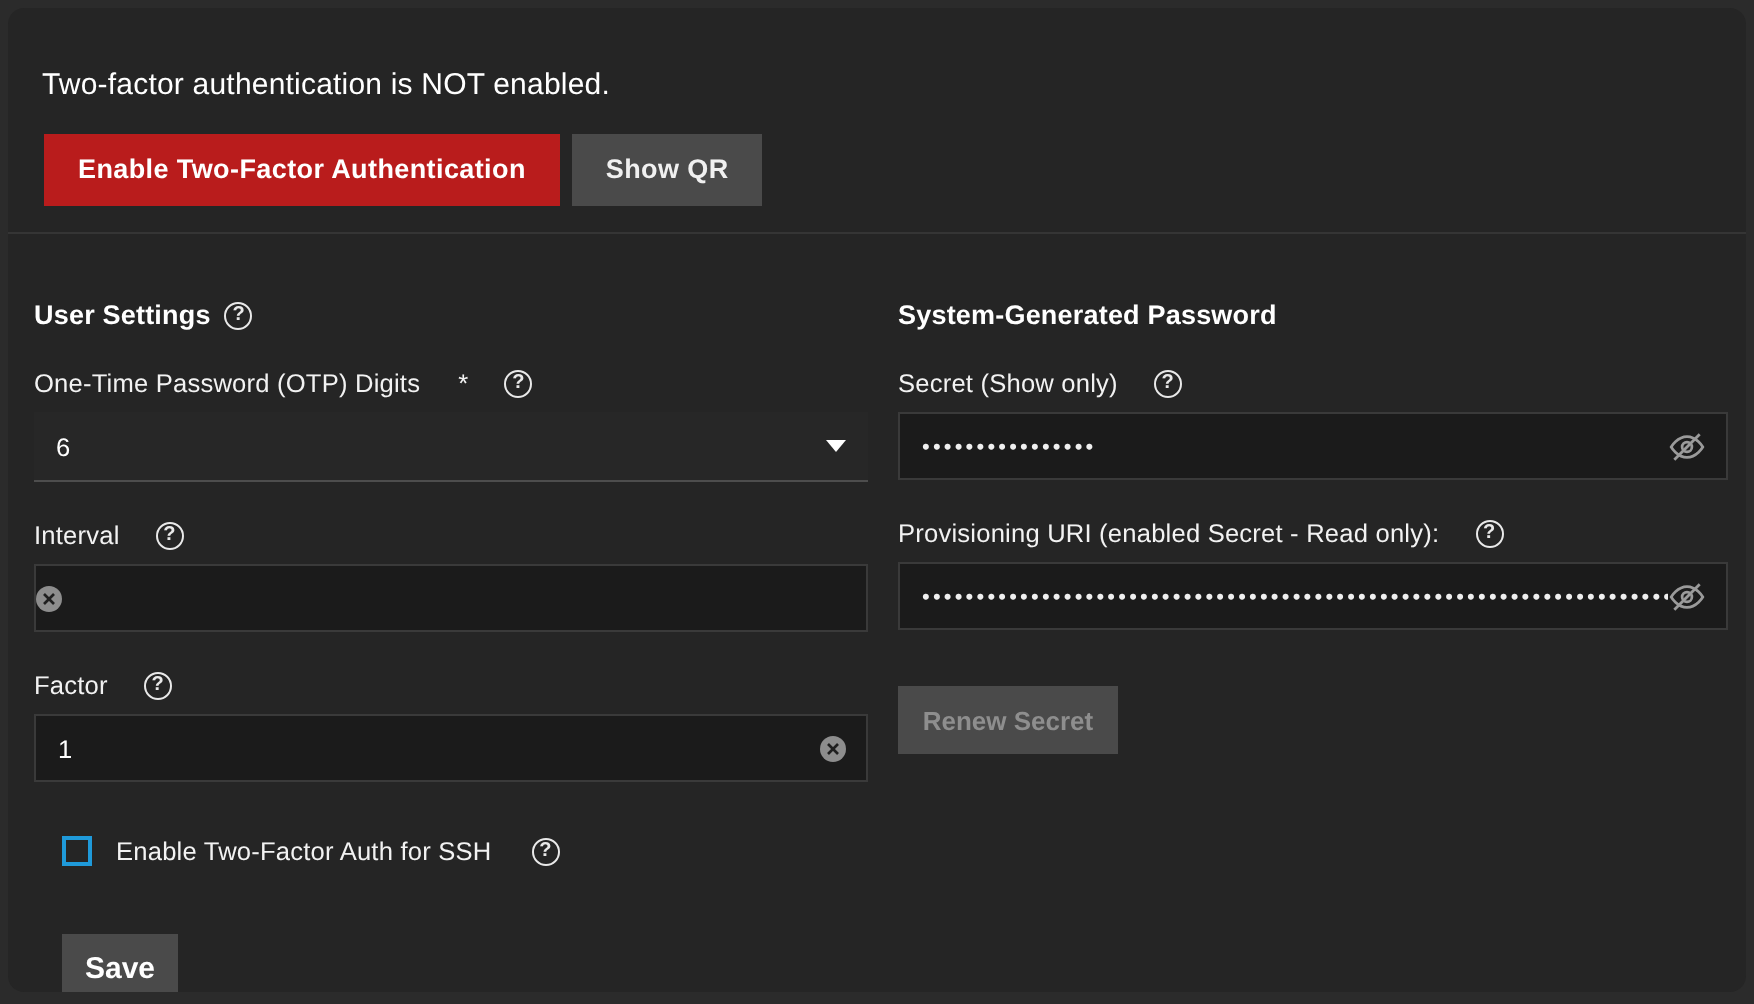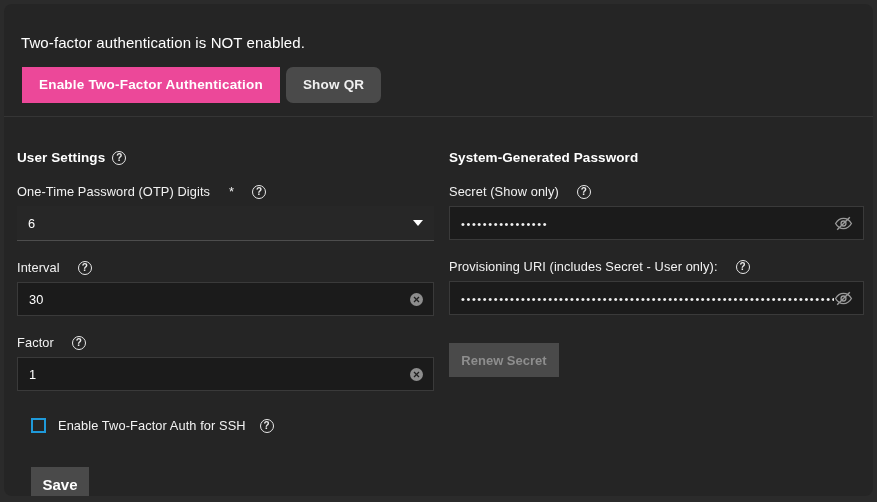--- a/index.html
+++ b/index.html
@@ -59,28 +59,27 @@
     font-size: 13.5px;
     font-weight: bold;
     cursor: pointer;
     height: 36px;
     padding: 0 17px;
     line-height: 36px;
     letter-spacing: 0.2px;
   }
 
   .btn-primary {
-    background: #ec4899;
+    background: #b91c1c;
     color: #ffffff;
   }
 
   .btn-grey {
     background: #4a4a4a;
     color: #f0f0f0;
-    border-radius: 7px;
   }
 
   
   .body-area {
     position: relative;
     height: 378px;
   }
 
   .col {
     position: absolute;
@@ -222,21 +221,21 @@
     background: transparent;
     flex: 0 0 auto;
     cursor: pointer;
   }
 
   .check-label {
     font-size: 12.8px;
     color: #f2f2f2;
     display: flex;
     align-items: center;
-    gap: 14px;
+    gap: 20px;
     letter-spacing: 0.1px;
   }
 
   
   .save-btn {
     position: absolute;
     left: 14px;
     top: 334px;
     width: 58px;
     height: 34px;
@@ -296,21 +295,20 @@
           <span class="caret"></span>
         </div>
       </div>
 
       <div class="field-block">
         <div class="field-label">
           <span>Interval</span>
           <span class="help-icon">?</span>
         </div>
         <div class="input-wrap">
-          <span class="input-value">30</span>
           <span class="clear-icon">
             <svg width="9" height="9" viewBox="0 0 9 9" aria-hidden="true">
               <line x1="2" y1="2" x2="7" y2="7" stroke="#1f1f1f" stroke-width="1.3"></line>
               <line x1="7" y1="2" x2="2" y2="7" stroke="#1f1f1f" stroke-width="1.3"></line>
             </svg>
           </span>
         </div>
       </div>
 
       <div class="field-block">
@@ -360,21 +358,21 @@
               <circle cx="12" cy="12" r="3.1" fill="none" stroke="#9a9a9a" stroke-width="1.7"></circle>
               <line x1="4" y1="20" x2="20" y2="4" stroke="#9a9a9a" stroke-width="1.8"></line>
             </svg>
           </span>
         </div>
       </div>
 
       
       <div class="field-block">
         <div class="field-label">
-          <span>Provisioning URI (includes Secret - User only):</span>
+          <span>Provisioning URI (enabled Secret - Read only):</span>
           <span class="help-icon">?</span>
         </div>
         <div class="input-wrap">
           <span class="input-value dots">••••••••••••••••••••••••••••••••••••••••••••••••••••••••••••••••••••••••••••••••••••••</span>
           <span class="eye-off">
             <svg width="19" height="19" viewBox="0 0 24 24" aria-hidden="true">
               <path d="M2 12s3.8-6.5 10-6.5S22 12 22 12s-3.8 6.5-10 6.5S2 12 2 12z" fill="none" stroke="#9a9a9a" stroke-width="1.7"></path>
               <circle cx="12" cy="12" r="3.1" fill="none" stroke="#9a9a9a" stroke-width="1.7"></circle>
               <line x1="4" y1="20" x2="20" y2="4" stroke="#9a9a9a" stroke-width="1.8"></line>
             </svg>

